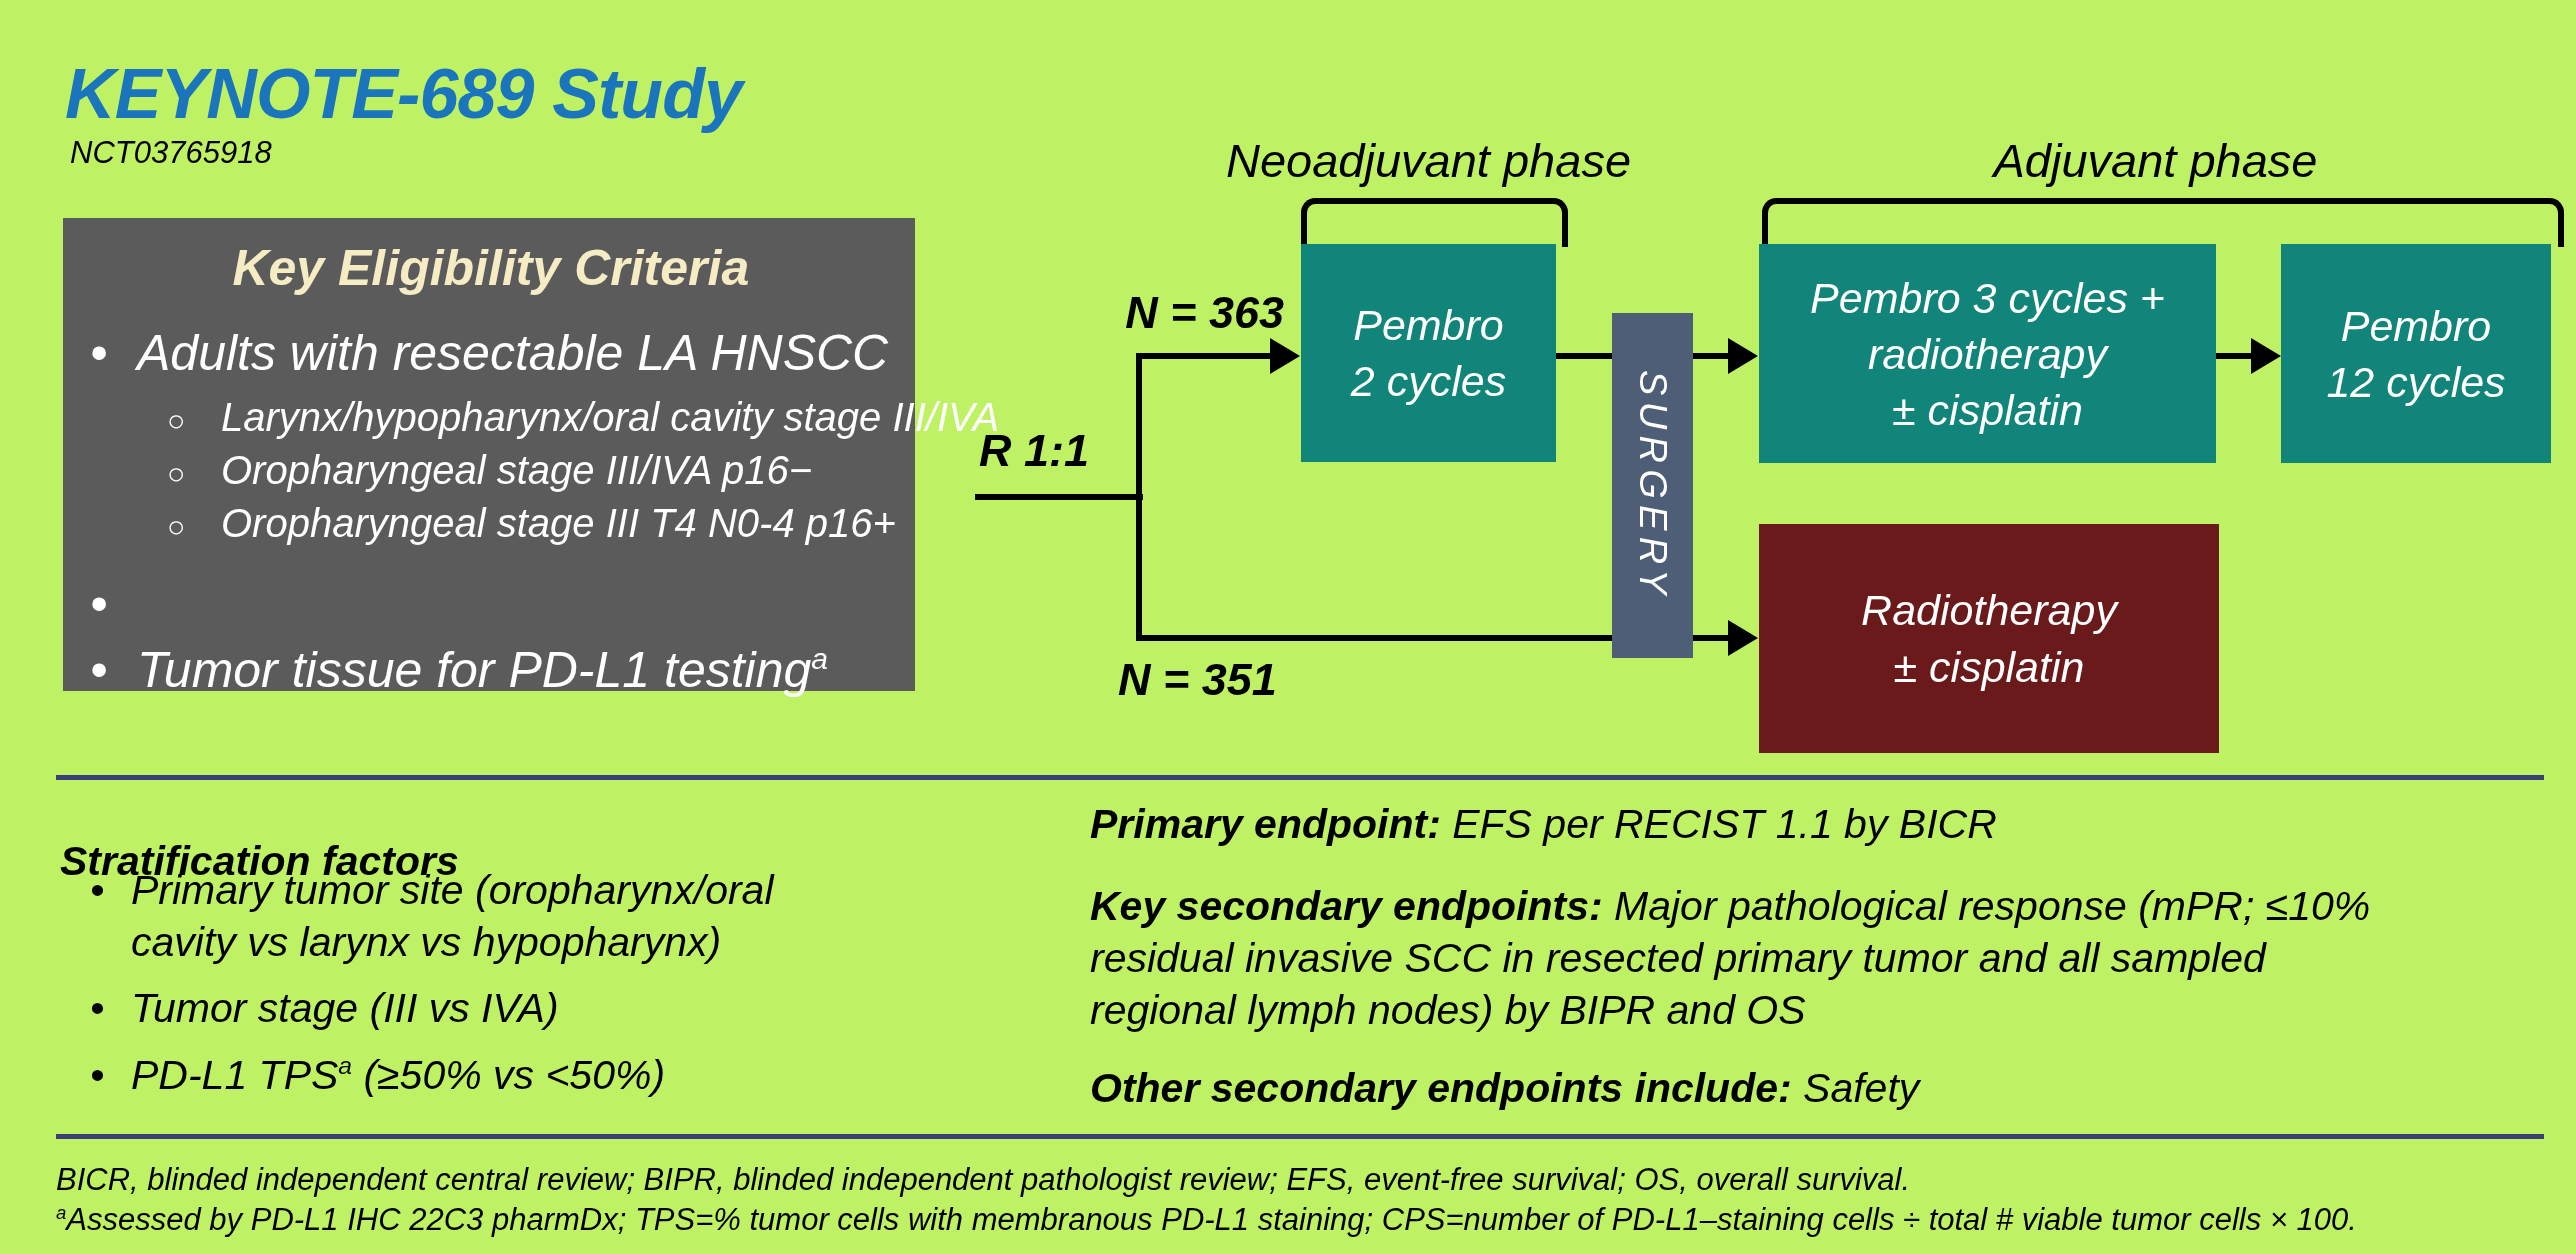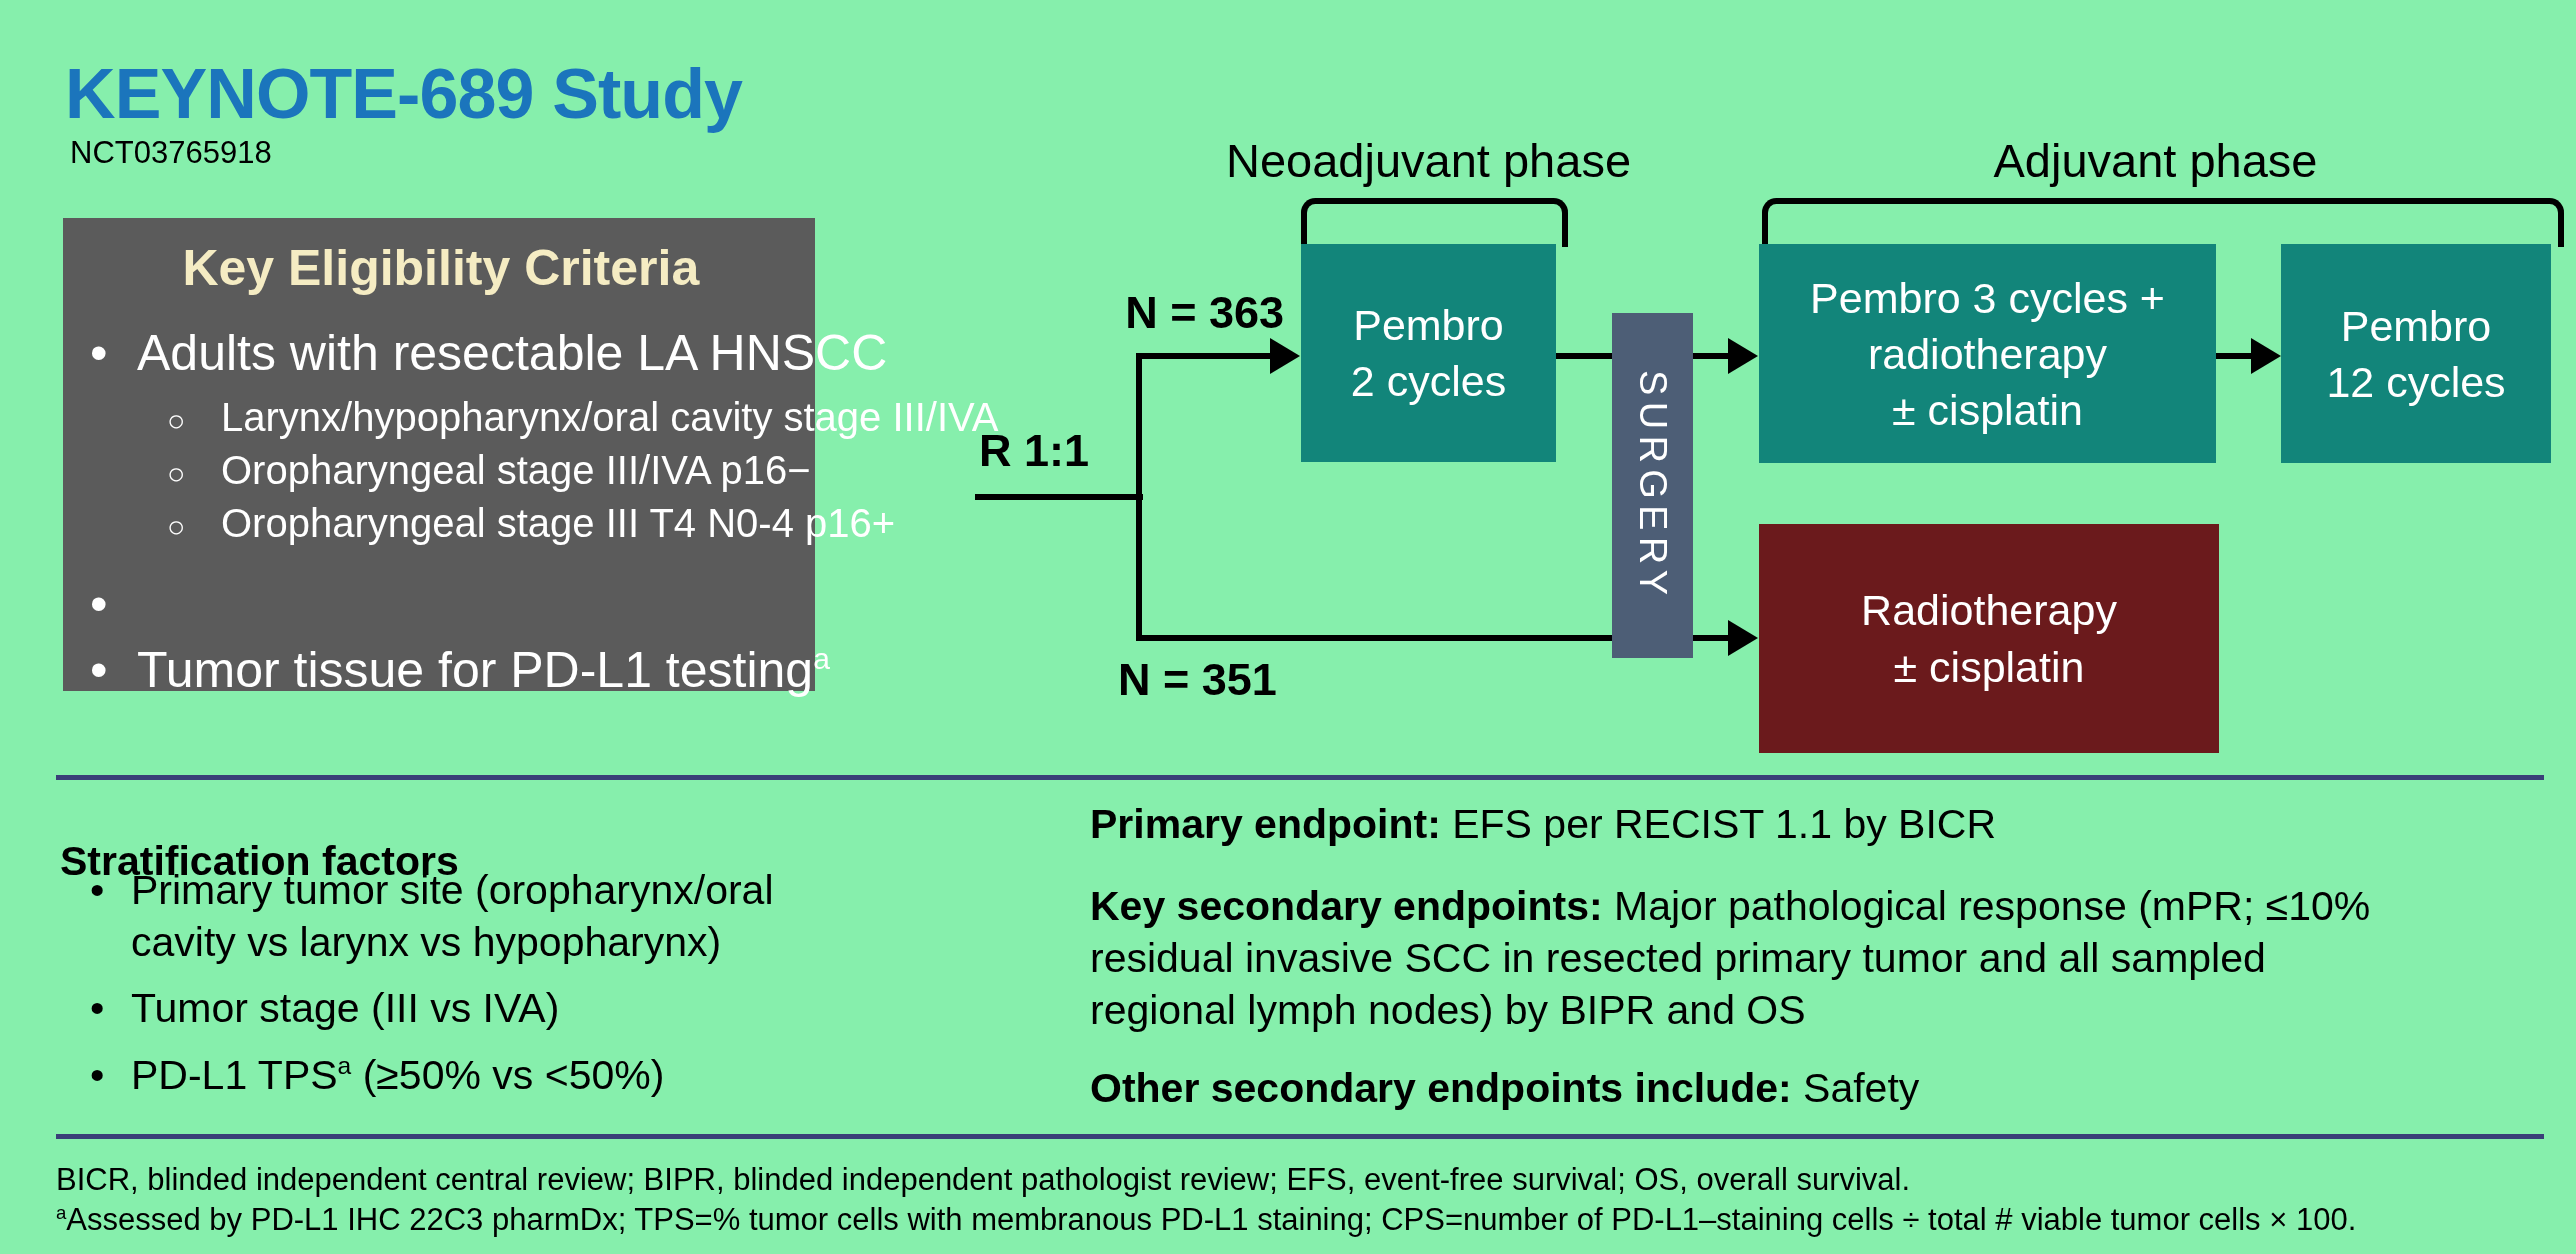--- a/index.html
+++ b/index.html
@@ -1,28 +1,28 @@
 <!DOCTYPE html>
 <html style="--title_blue: #1B75BC; --box_gray: #5B5B5B; --heading_cream: #F5ECC3; --teal: #12857A; --slate: #4D5E76; --maroon: #6B1A1C; --divider: #3A3F78; --ink: #000000;font-size:14.4px"><head>
 <meta charset="utf-8">
 <style>
   html,body{margin:0;padding:0;background:#fff;}
   body{font-family:"Liberation Sans","DejaVu Sans",sans-serif;color:#000;}
-  #canvas{position:relative;width:2576px;height:1255px;background:#86efac;overflow:hidden;}
+  #canvas{position:relative;width:2576px;height:1255px;background:#bef264;overflow:hidden;font-style:italic;}
   .abs{position:absolute;}
   .nowrap{white-space:nowrap;}
 
   .title{left:65px;top:54px;font-size:70px;font-weight:bold;color:var(--title_blue);letter-spacing:-0.9px;}
   .nct{left:70px;top:135px;font-size:31px;color:var(--ink);}
 
   .phase-label{top:133px;font-size:47px;text-align:center;width:539px;color:var(--ink);}
   .bracket{top:198px;height:43px;border-top:6.3px solid var(--ink);border-left:6.3px solid var(--ink);
            border-right:6.3px solid var(--ink);border-radius:14.4px 14.4px 0 0;}
 
-  .elig{left:63px;top:218px;width:752px;height:473px;background:var(--box_gray);color:#fff;
+  .elig{left:63px;top:218px;width:852px;height:473px;background:var(--box_gray);color:#fff;
         box-sizing:border-box;padding:21.6px 23.4px 0 27px;}
   .elig-head{text-align:center;font-size:50px;line-height:56px;font-weight:bold;color:var(--heading_cream);}
   .row{display:flex;align-items:baseline;}
   .b-main{font-size:50px;line-height:57px;}
   .b-main .glyph{width:47px;flex:none;}
   .b-sub{font-size:40px;line-height:50px;padding-left:77px;}
   .b-sub .glyph{width:54px;flex:none;font-size:30.5px;}
   .m1{margin-top:29px;} .m2{margin-top:10.8px;} .m3{margin-top:25px;} .m4{margin-top:9px;}
   sup{font-size:60%;vertical-align:super;line-height:0;}
 

